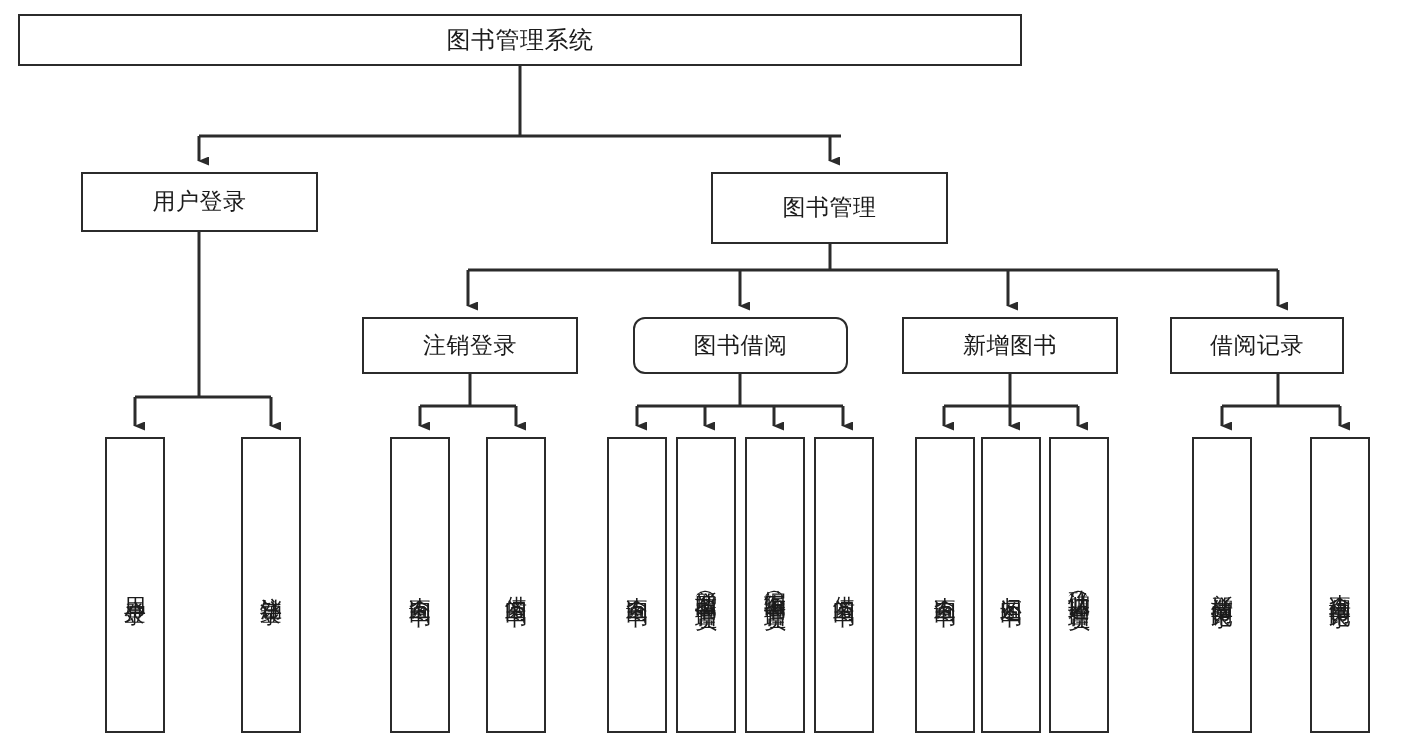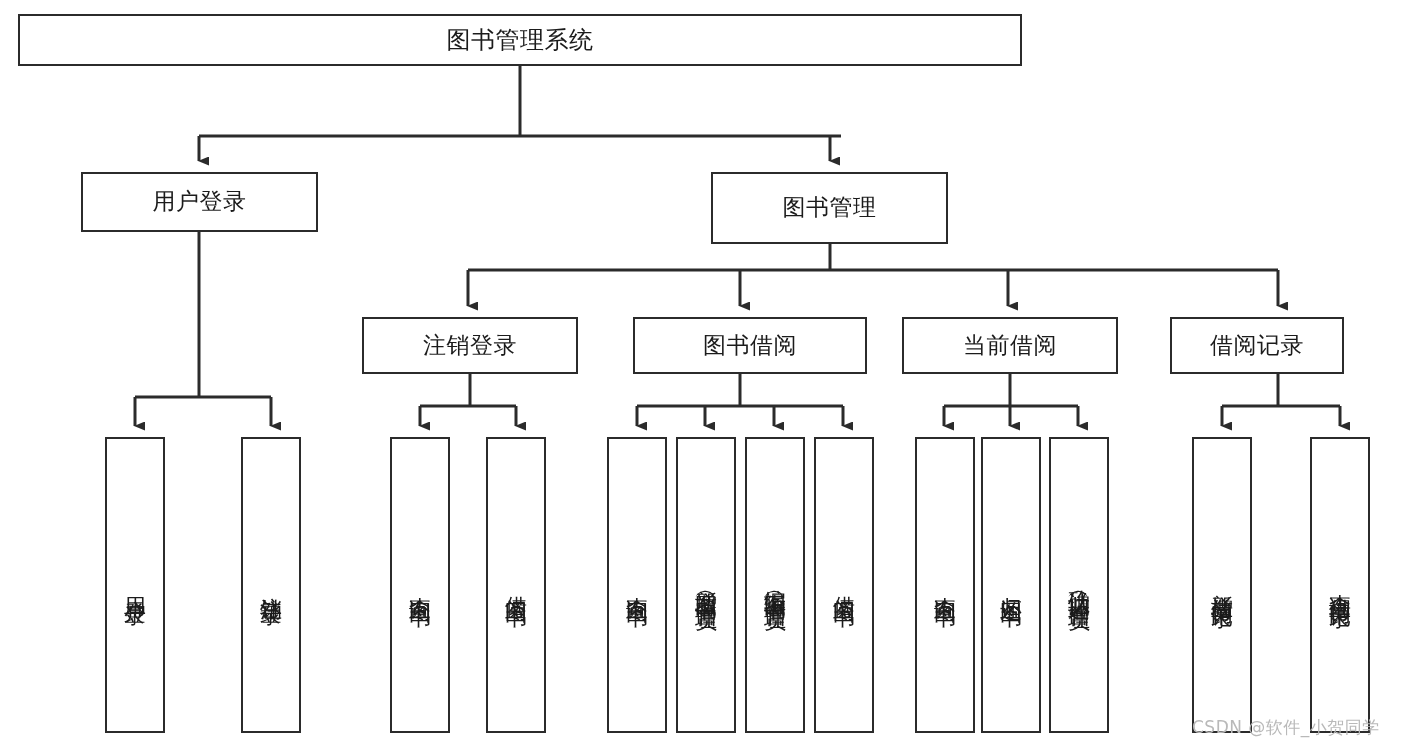--- a/index.html
+++ b/index.html
@@ -130,25 +130,25 @@
   <div class="node horizontal" style="left:81px; top:172px; width:237px; height:60px;">
     <span class="node-label">用户登录</span>
   </div>
   <div class="node horizontal" style="left:711px; top:172px; width:237px; height:72px;">
     <span class="node-label">图书管理</span>
   </div>
 
   <div class="node horizontal" style="left:362px; top:317px; width:216px; height:57px;">
     <span class="node-label">注销登录</span>
   </div>
-  <div class="node horizontal" style="left:633px; top:317px; width:234px; height:57px;">
+  <div class="node horizontal" style="left:633px; top:317px; width:215px; height:57px;border-radius:12px;">
     <span class="node-label">图书借阅</span>
   </div>
   <div class="node horizontal" style="left:902px; top:317px; width:216px; height:57px;">
-    <span class="node-label">当前借阅</span>
+    <span class="node-label">新增图书</span>
   </div>
   <div class="node horizontal" style="left:1170px; top:317px; width:174px; height:57px;">
     <span class="node-label">借阅记录</span>
   </div>
 
   <div class="node vertical" style="left:105px; top:437px; width:60px; height:296px;">
     <span class="node-label">用户登录</span>
   </div>
   <div class="node vertical" style="left:241px; top:437px; width:60px; height:296px;">
     <span class="node-label">注销登录</span>
@@ -184,15 +184,14 @@
     <span class="node-label">确认归还（管理员）</span>
   </div>
 
   <div class="node vertical" style="left:1192px; top:437px; width:60px; height:296px;">
     <span class="node-label">新增借阅记录</span>
   </div>
   <div class="node vertical" style="left:1310px; top:437px; width:60px; height:296px;">
     <span class="node-label">查询借阅记录</span>
   </div>
 
-  <div class="watermark" style="left:1192px; top:716px;">CSDN @软件_小贺同学</div>
 
 </div>
 
 </body></html>

